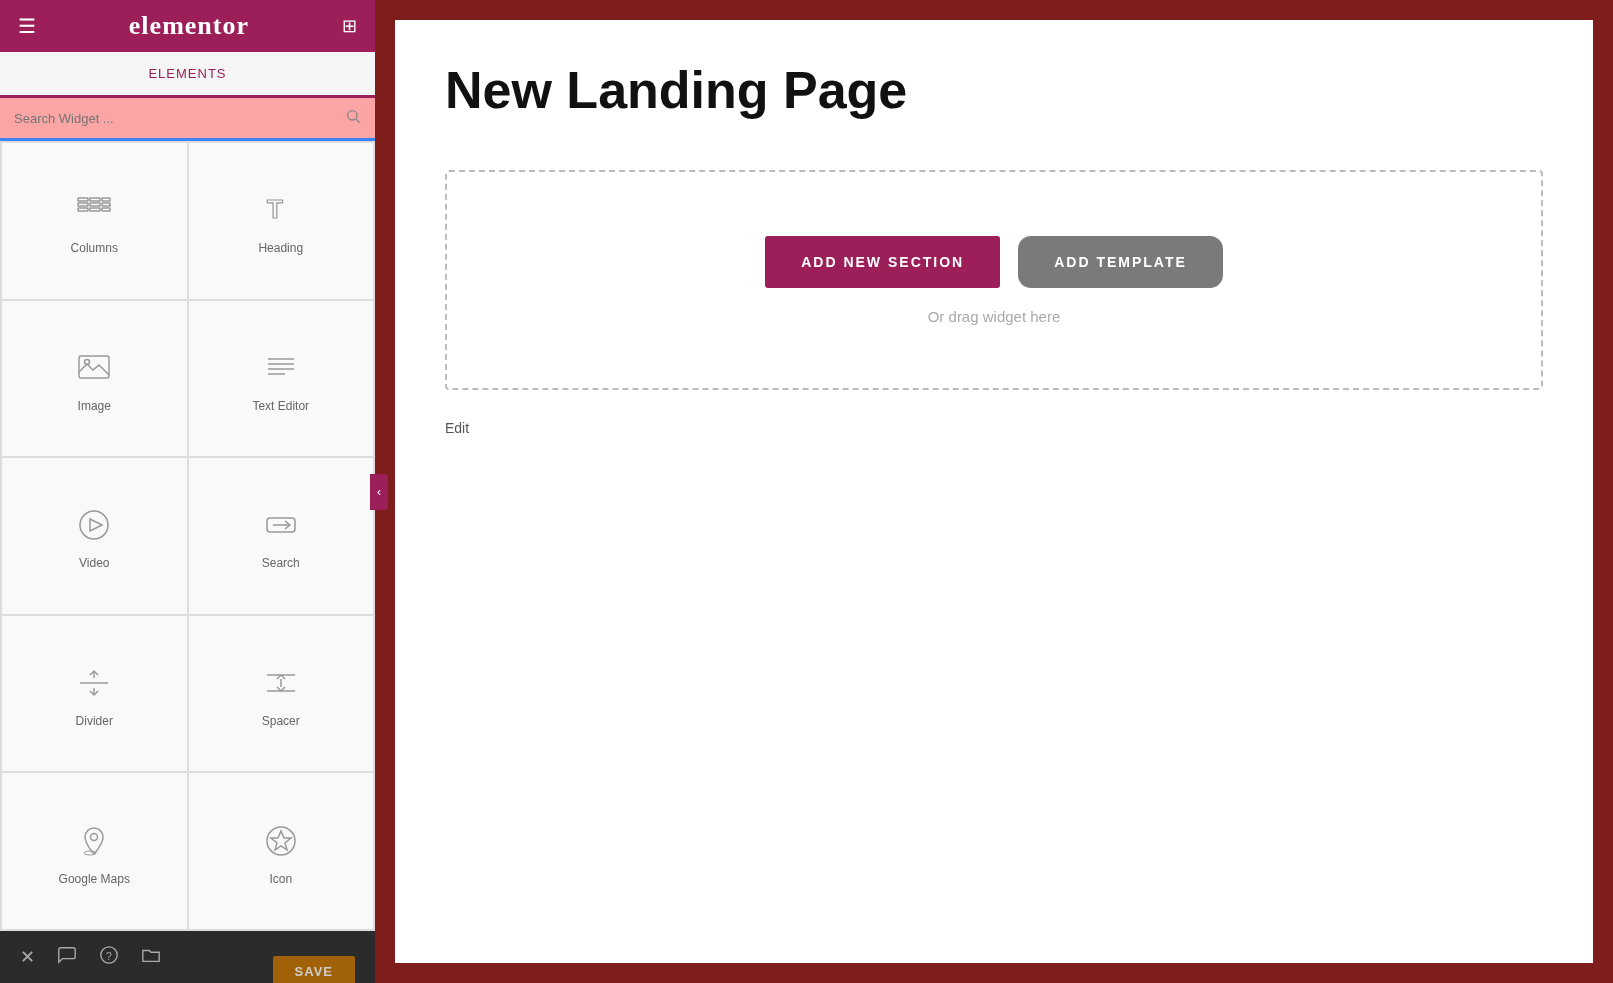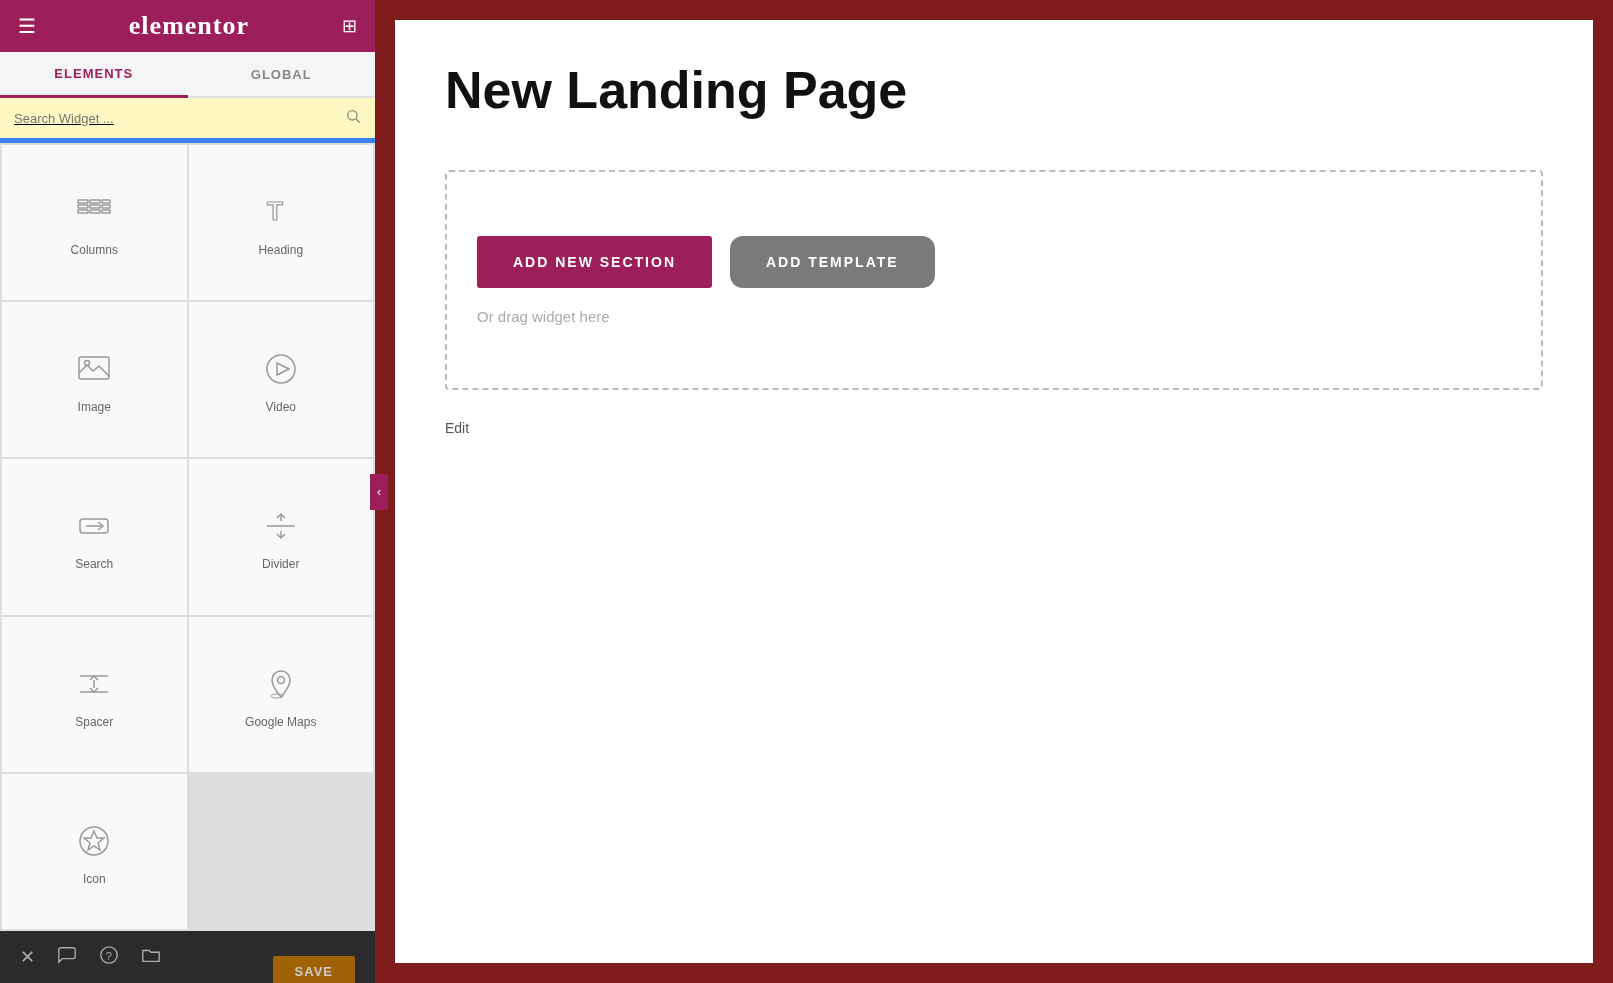--- a/index.html
+++ b/index.html
@@ -52,42 +52,41 @@
       display: flex;
       border-bottom: 2px solid #e0e0e0;
       background: #f5f5f5;
     }
 
     .tab-btn {
       flex: 1;
       padding: 14px 8px;
       text-align: center;
       font-size: 13px;
-      font-weight: 700;
+      font-weight: 400;
       letter-spacing: 1px;
       cursor: pointer;
       color: #888;
       border: none;
       background: transparent;
       text-transform: uppercase;
     }
 
     .tab-btn.active {
       color: #9c1f5a;
       border-bottom: 3px solid #9c1f5a;
       margin-bottom: -2px;
     }
 
     .search-row {
       display: flex;
       align-items: center;
       padding: 10px 14px;
-      background: #fef9c3;
-      border-bottom: 5px solid #3b82f6;
-      text-decoration: underline;
+      background: #fca5a5;
+      border-bottom: 3px solid #3b82f6;
     }
 
     .search-input {
       flex: 1;
       border: none;
       background: transparent;
       font-size: 13px;
       color: #555;
       outline: none;
     }
@@ -223,21 +222,21 @@
       margin-bottom: 50px;
       font-family: Arial, sans-serif;
     }
 
     .drop-zone {
       border: 2px dashed #bbb;
       border-radius: 4px;
       padding: 60px 30px;
       display: flex;
       flex-direction: column;
-      align-items: flex-start;
+      align-items: center;
       justify-content: center;
       gap: 20px;
       min-height: 220px;
       margin-bottom: 30px;
     }
 
     .drop-zone-buttons {
       display: flex;
       gap: 18px;
       align-items: center;
@@ -304,21 +303,20 @@
     <div class="sidebar-content">
 
       <div class="sidebar-header">
         <span class="hamburger-icon">☰</span>
         <span class="logo-text">elementor</span>
         <span class="grid-icon">⊞</span>
       </div>
 
       <div class="tabs-row">
         <button class="tab-btn active">ELEMENTS</button>
-        <button class="tab-btn">GLOBAL</button>
       </div>
 
       <div class="search-row">
         <input class="search-input" type="text" placeholder="Search Widget ..." style="">
         <span class="search-icon">
           <svg viewBox="0 0 24 24" width="16" height="16" stroke="#888" fill="none" stroke-width="2">
             <circle cx="11" cy="11" r="7"></circle>
             <line x1="16.5" y1="16.5" x2="22" y2="22"></line>
           </svg>
         </span>
@@ -356,20 +354,31 @@
           <span class="widget-icon">
             <svg viewBox="0 0 36 36">
               <rect x="3" y="6" width="30" height="22" rx="2" stroke="#999" stroke-width="1.5" fill="none"></rect>
               <polyline points="3,22 11,14 17,20 23,15 33,25" stroke="#999" stroke-width="1.5" fill="none"></polyline>
               <circle cx="11" cy="12" r="2.5" stroke="#999" stroke-width="1.5" fill="none"></circle>
             </svg>
           </span>
           <span class="widget-label">Image</span>
         </div>
 
+        <div class="widget-item">
+          <span class="widget-icon">
+            <svg viewBox="0 0 36 36">
+              <line x1="5" y1="9" x2="31" y2="9" stroke="#999" stroke-width="1.5"></line>
+              <line x1="5" y1="14" x2="31" y2="14" stroke="#999" stroke-width="1.5"></line>
+              <line x1="5" y1="19" x2="31" y2="19" stroke="#999" stroke-width="1.5"></line>
+              <line x1="5" y1="24" x2="22" y2="24" stroke="#999" stroke-width="1.5"></line>
+            </svg>
+          </span>
+          <span class="widget-label">Text Editor</span>
+        </div>
 
         <div class="widget-item">
           <span class="widget-icon">
             <svg viewBox="0 0 36 36">
               <circle cx="18" cy="18" r="14" stroke="#999" stroke-width="1.5" fill="none"></circle>
               <polygon points="14,12 26,18 14,24" stroke="#999" stroke-width="1.5" fill="none"></polygon>
             </svg>
           </span>
           <span class="widget-label">Video</span>
         </div>

